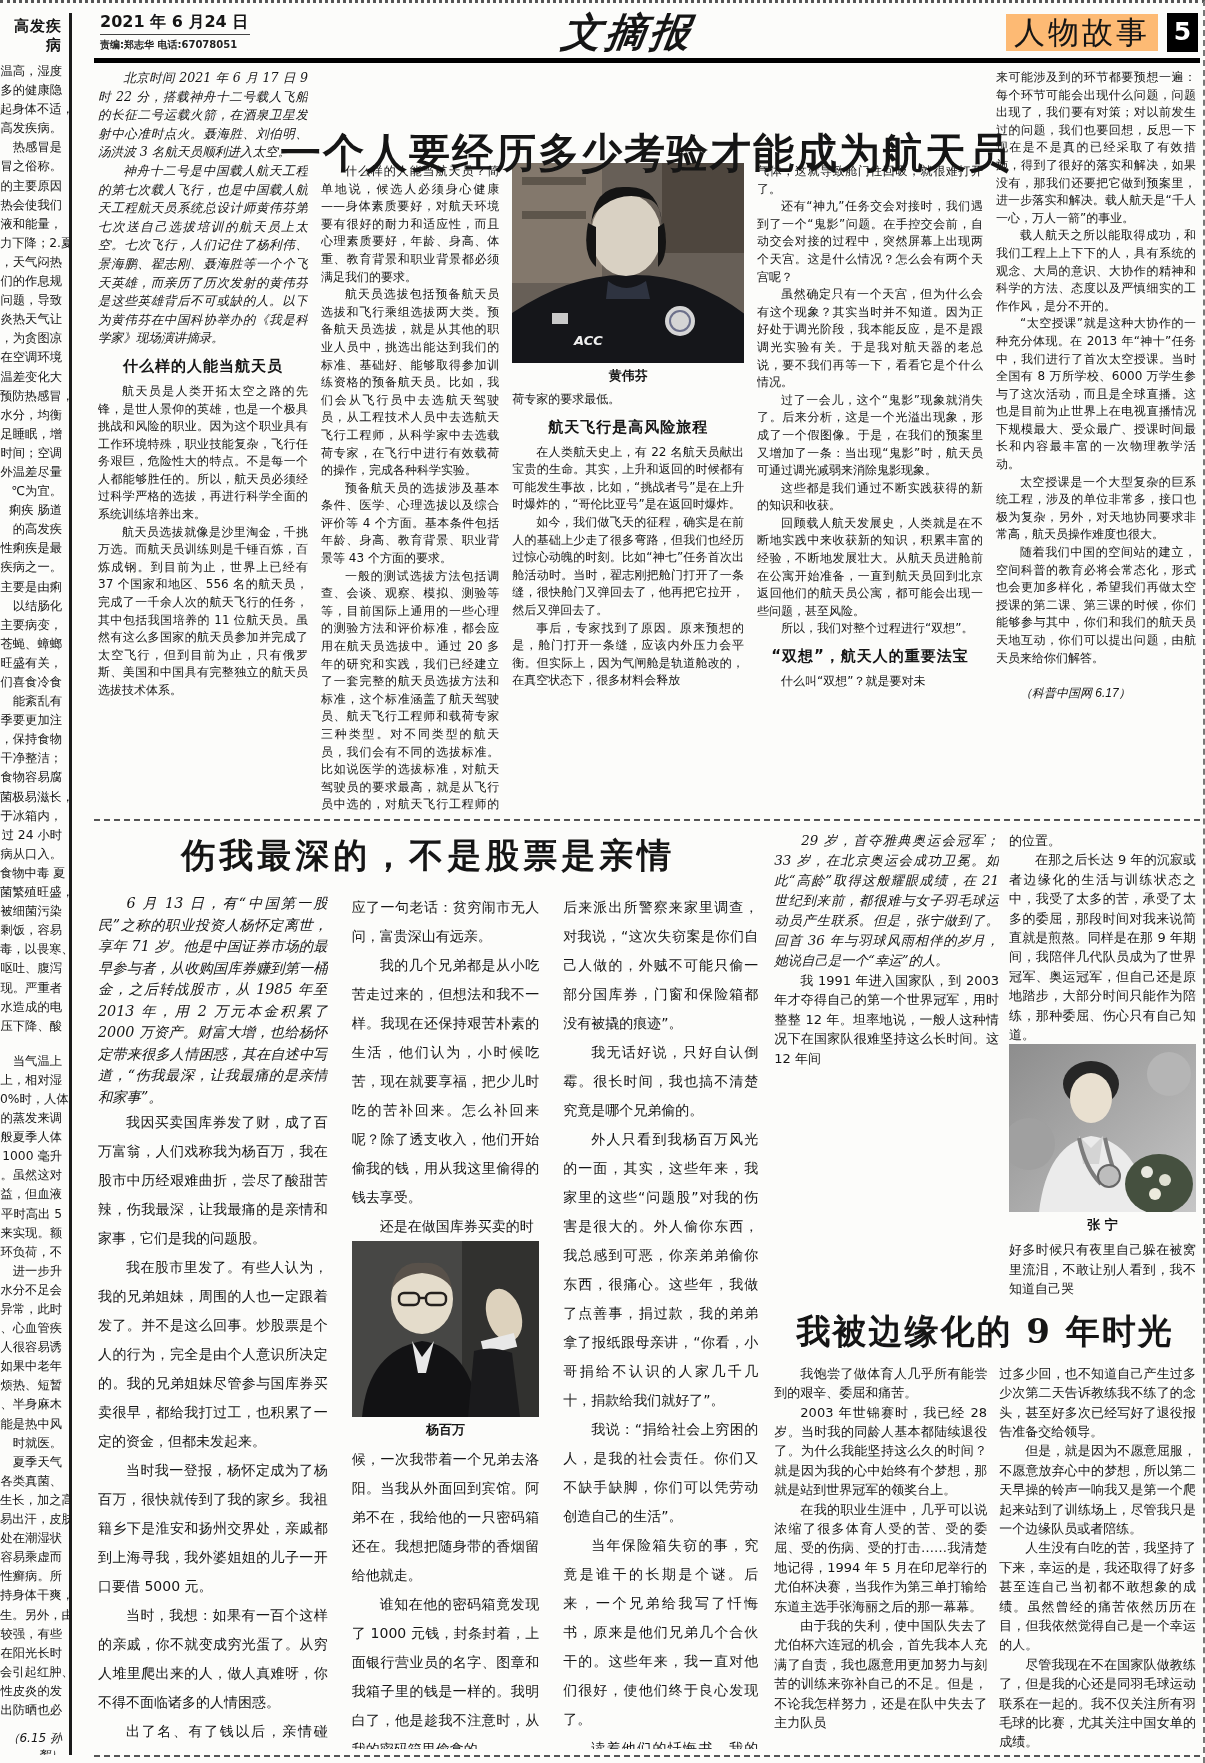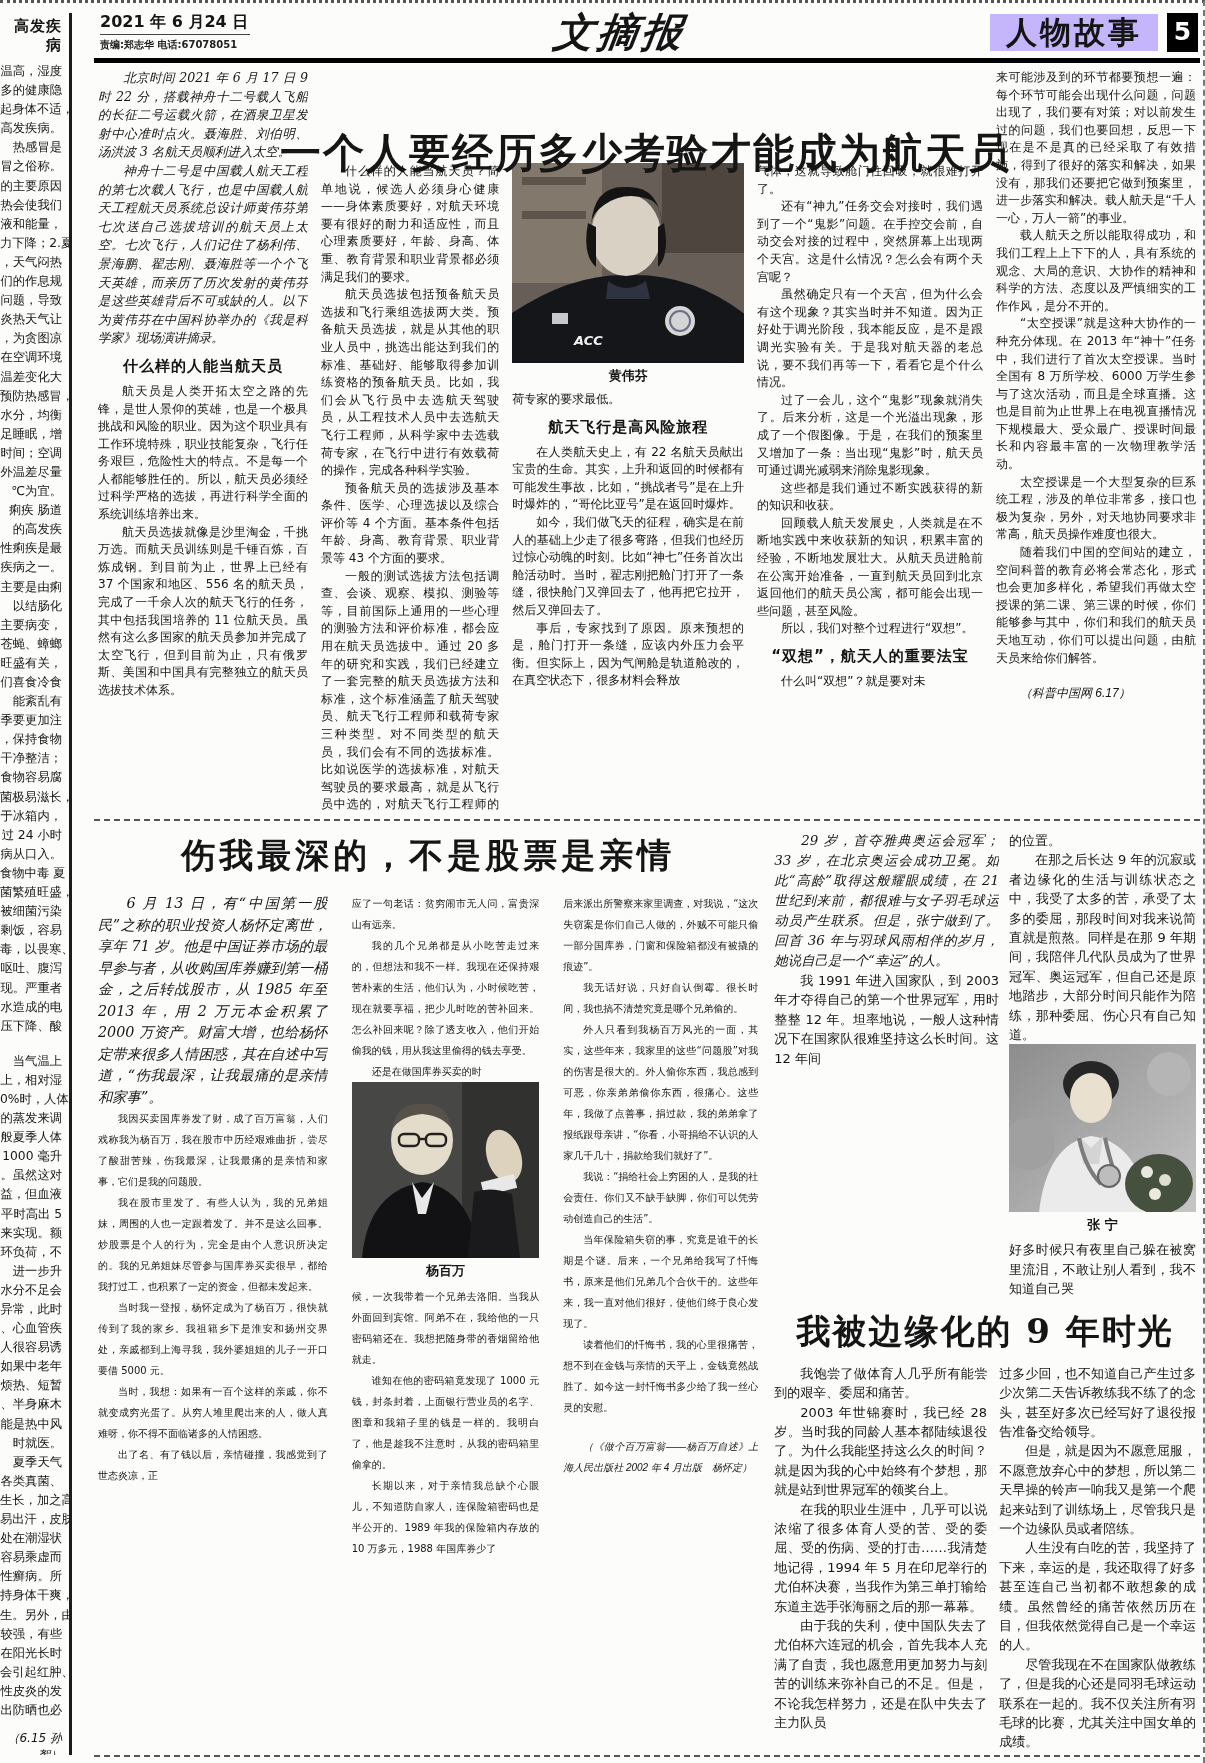--- a/index.html
+++ b/index.html
@@ -15,21 +15,21 @@
   .sidebar-byline{margin-top:10px;font-size:12px;font-style:italic;}
   
   .main{position:absolute;left:94px;top:6px;width:1106px;}
   .header{display:flex;align-items:flex-end;justify-content:space-between;height:54px;
           border-bottom:5px solid #000;padding:2px 2px 6px 6px;box-sizing:border-box;}
   .hdr-date{font-weight:bold;font-size:16px;border-bottom:1px solid #444;display:inline-block;padding:0 2px 1px 0;}
   .hdr-editor{font-size:10px;margin-top:3px;color:#222;font-weight:bold;}
   .masthead{font-family:"DejaVu Serif",serif;font-weight:bold;font-style:italic;font-size:40px;
             transform:skewX(-8deg);letter-spacing:4px;line-height:1;}
   .hdr-right{display:flex;align-items:center;gap:9px;}
-  .section-title{font-size:31px;font-weight:700;background:#c4b5fd;padding:1px 16px 2px;letter-spacing:3px;line-height:1.1;}
+  .section-title{font-size:31px;font-weight:400;background:#fdba74;padding:1px 8px 2px;letter-spacing:3px;line-height:1.1;}
   .page-num{background:#000;color:#fff;font-weight:900;font-size:25px;width:31px;height:36px;
             display:flex;align-items:center;justify-content:center;border-bottom:3px solid #000;}
   
   p{margin:0;}
   .art p{font-size:12px;line-height:17.6px;text-align:justify;text-indent:2em;}
   .cont > p:first-child{text-indent:0;}
   .lead p{font-family:"DejaVu Serif",serif;font-style:italic;}
   .subhead{font-weight:bold;text-align:center;font-size:15px;letter-spacing:1px;margin:9px 0 7px;}
   figure{margin:0;}
   .caption{text-align:center;font-weight:bold;font-size:13px;margin:4px 0 6px;}
@@ -48,21 +48,21 @@
   .c1-1 .lead p{font-size:12.6px;line-height:18.6px;}
   
   .bottom{display:flex;gap:16px;border-top:2px dashed #555;border-bottom:2px dashed #555;
           margin-top:8px;padding:10px 4px 6px;height:938px;box-sizing:border-box;}
   .article2{width:664px;overflow:hidden;}
   .a2-title{font-family:"DejaVu Serif",serif;font-size:34px;font-weight:900;text-align:center;
             letter-spacing:4px;margin:2px 0 14px;}
   .cols2{display:flex;gap:24px;}
   .cols2 > div{overflow:hidden;}
   .c2-1{width:240px;} .c2-2{width:196px;} .c2-3{width:204px;}
-  .article2 p{font-size:10px;line-height:21px;}
+  .article2 p{font-size:14px;line-height:29px;}
   .c2-1 .lead p{font-size:14.3px;line-height:21.5px;}
   .article3{width:424px;overflow:hidden;}
   .article3 p{font-size:13px;line-height:19.4px;}
   .a3-top{display:flex;gap:10px;}
   .a3-lead{width:226px;overflow:hidden;}
   .a3-lead .lead p{font-size:13.4px;line-height:20px;}
   .a3-right{width:188px;overflow:hidden;}
   .a3-title{font-family:"DejaVu Serif",serif;font-size:34px;font-weight:900;text-align:center;
             letter-spacing:2px;margin:10px 0 9px;}
   .a3-body{display:flex;gap:12px;}

